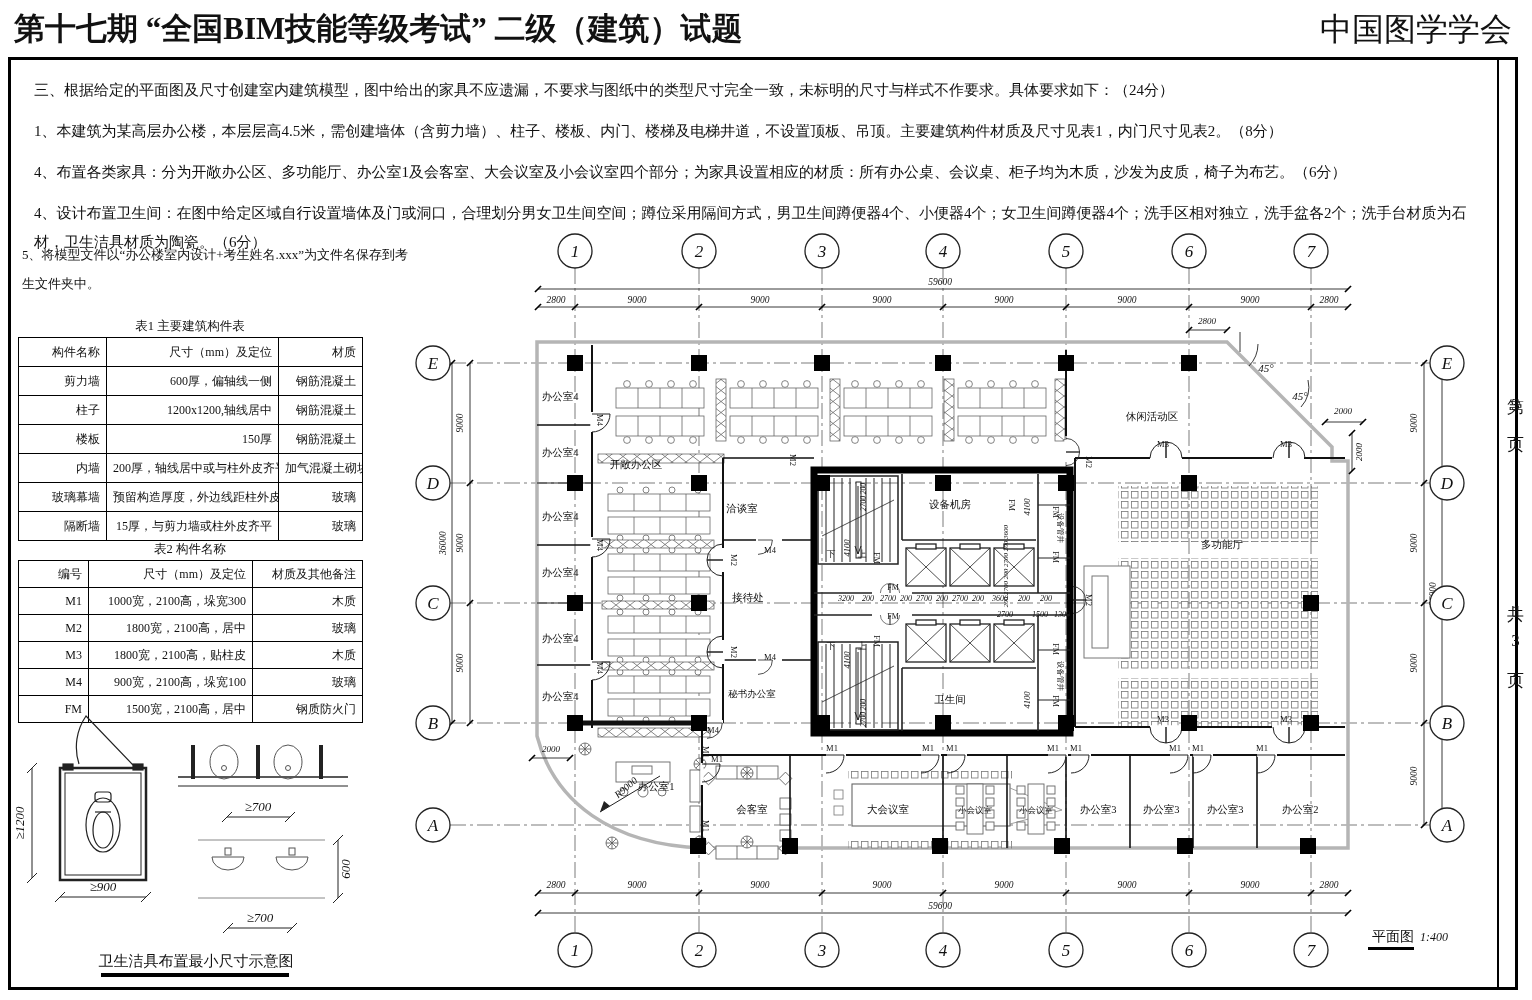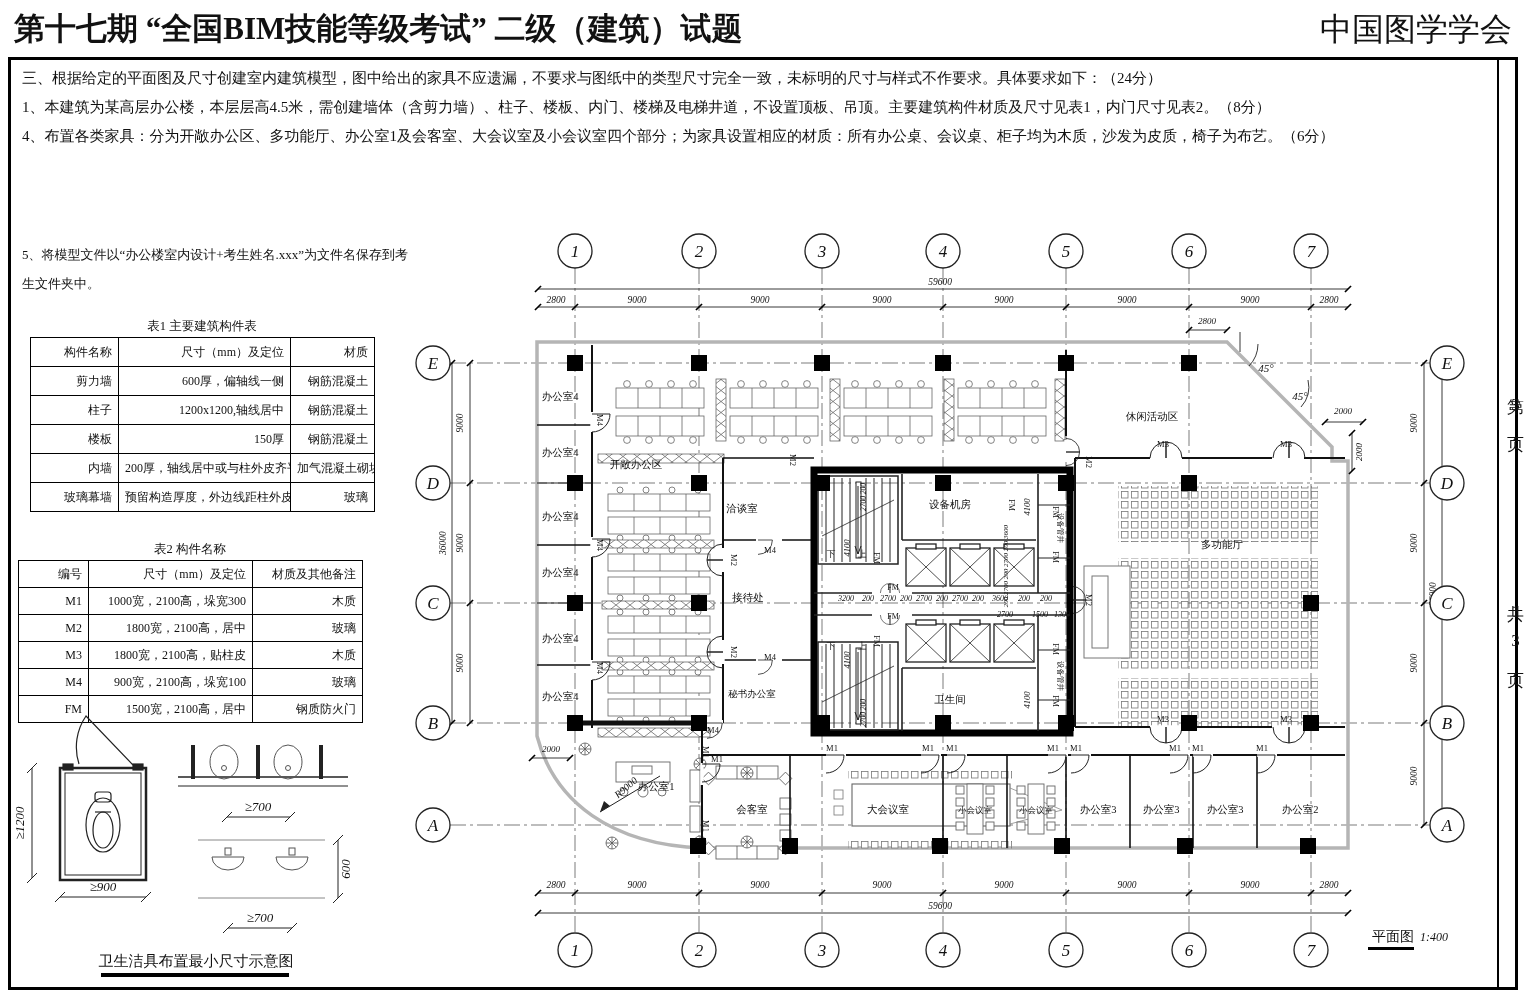--- a/index.html
+++ b/index.html
@@ -4,28 +4,28 @@
 <style>
   html,body{margin:0;padding:0}
   body{width:1532px;height:1000px;background:#fff;position:relative;overflow:hidden;
        font-family:"Liberation Serif","DejaVu Serif",serif;color:#111}
   .abs{position:absolute}
   #frame{left:8px;top:57px;width:1510px;height:933px;border:3px solid #000;box-sizing:border-box}
   #margin-line{left:1497px;top:57px;height:933px;border-left:2px solid #000}
   #hdr-title{left:14px;top:8px;font-size:31px;font-weight:700;white-space:nowrap}
   #hdr-org{left:1320px;top:8px;font-size:32px;font-weight:400;white-space:nowrap}
   #req{left:22px;top:64px;width:1480px;font-size:15px;line-height:29px}
-  #req p{margin:0}
+  #req p{margin:12px}
   #req5{left:22px;top:240px;width:392px;font-size:13px;line-height:29px}
   .tblwrap{width:344px}
   .tbl-title{text-align:center;font-size:12.5px;margin-bottom:2px}
   table{border-collapse:collapse;width:344px;table-layout:fixed}
   td,th{border:1px solid #000;font-size:12px;font-weight:400;padding:1px 6px;text-align:right;
         overflow:hidden;white-space:nowrap}
-  #t1{left:30px;top:318px}
+  #t1{left:18px;top:318px}
   #t1 td,#t1 th{height:26px}
   #t2{left:18px;top:541px}
   #t2 td,#t2 th{height:24px}
   #page-cur,#page-tot{left:1504px;writing-mode:vertical-rl;text-orientation:upright;
         font-size:17px;letter-spacing:10px}
   #page-cur{top:385px}
   #page-tot{top:592px}
   svg text{font-family:"Liberation Serif","DejaVu Serif",serif;fill:#111}
   .pl{text-anchor:middle}
   .dim{font-size:9.5px;font-style:italic;text-anchor:middle}
@@ -40,20 +40,21 @@
 
 <div class="abs" id="hdr-title">第十七期 “全国BIM技能等级考试” 二级（建筑）试题</div>
 <div class="abs" id="hdr-org">中国图学学会</div>
 <div class="abs" id="frame"></div>
 <div class="abs" id="margin-line"></div>
 
 <div class="abs" id="req">
   <p>三、根据给定的平面图及尺寸创建室内建筑模型，图中给出的家具不应遗漏，不要求与图纸中的类型尺寸完全一致，未标明的尺寸与样式不作要求。具体要求如下：（24分）</p>
   <p>1、本建筑为某高层办公楼，本层层高4.5米，需创建墙体（含剪力墙）、柱子、楼板、内门、楼梯及电梯井道，不设置顶板、吊顶。主要建筑构件材质及尺寸见表1，内门尺寸见表2。（8分）</p>
   <p>4、布置各类家具：分为开敞办公区、多功能厅、办公室1及会客室、大会议室及小会议室四个部分；为家具设置相应的材质：所有办公桌、会议桌、柜子均为木质，沙发为皮质，椅子为布艺。（6分）</p>
+  <p>4、设计布置卫生间：在图中给定区域自行设置墙体及门或洞口，合理划分男女卫生间空间；蹲位采用隔间方式，男卫生间蹲便器4个、小便器4个；女卫生间蹲便器4个；洗手区相对独立，洗手盆各2个；洗手台材质为石材，卫生洁具材质为陶瓷。（6分）</p>
 </div>
 <div class="abs" id="req5">5、将模型文件以“办公楼室内设计+考生姓名.xxx”为文件名保存到考生文件夹中。</div>
 
 <div class="abs tblwrap" id="t1">
   <div class="tbl-title">表1 主要建筑构件表</div>
   <table>
     <colgroup>
         <col style="width:88px">
         <col style="width:172px">
         <col style="width:84px">
@@ -80,20 +81,25 @@
           <td>钢筋混凝土</td>
         </tr>
     <tr>
           <td>内墙</td>
           <td>200厚，轴线居中或与柱外皮齐平</td>
           <td>加气混凝土砌块</td>
         </tr>
     <tr>
           <td>玻璃幕墙</td>
           <td>预留构造厚度，外边线距柱外皮200</td>
+          <td>玻璃</td>
+        </tr>
+    <tr>
+          <td>隔断墙</td>
+          <td>15厚，与剪力墙或柱外皮齐平</td>
           <td>玻璃</td>
         </tr>
   </tbody>
     </table>
 </div>
 
 <div class="abs tblwrap" id="t2">
   <div class="tbl-title">表2 构件名称</div>
   <table>
     <colgroup>

